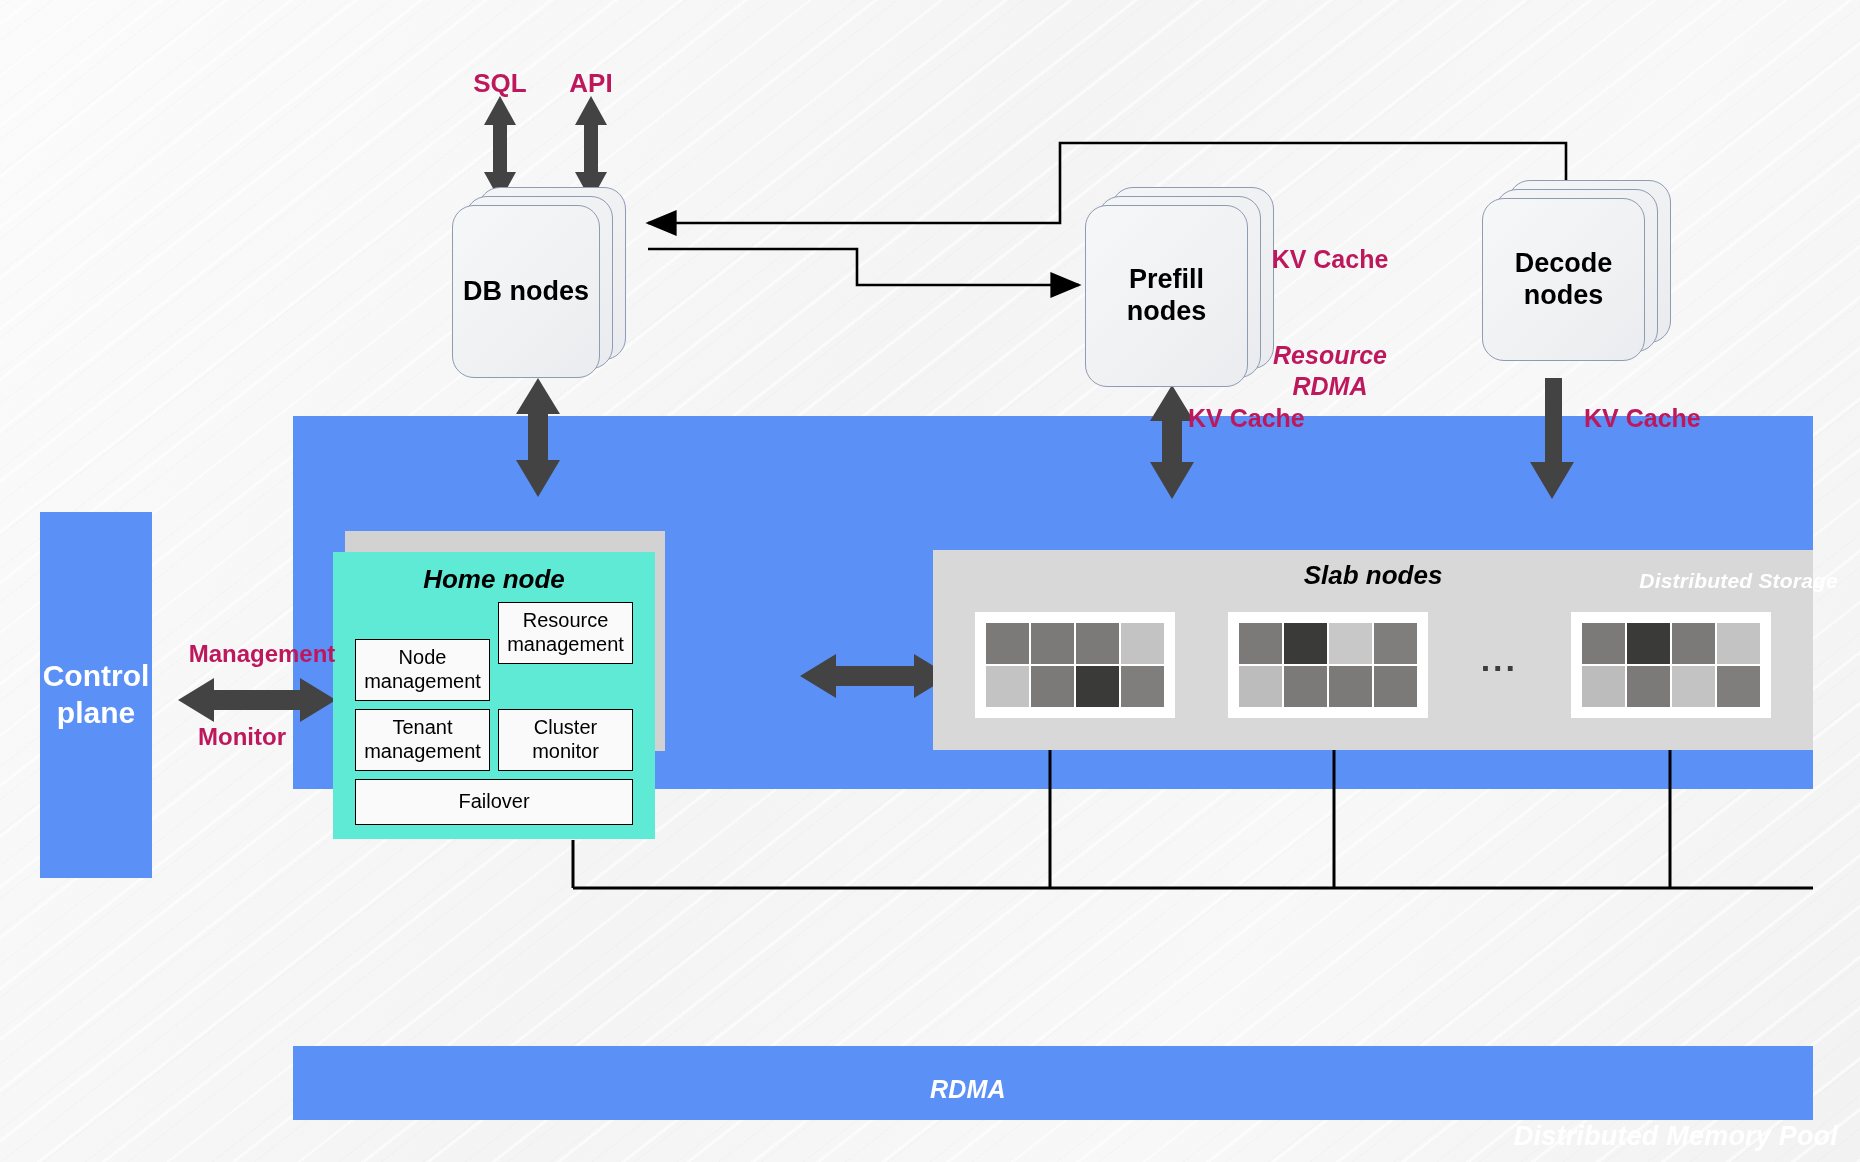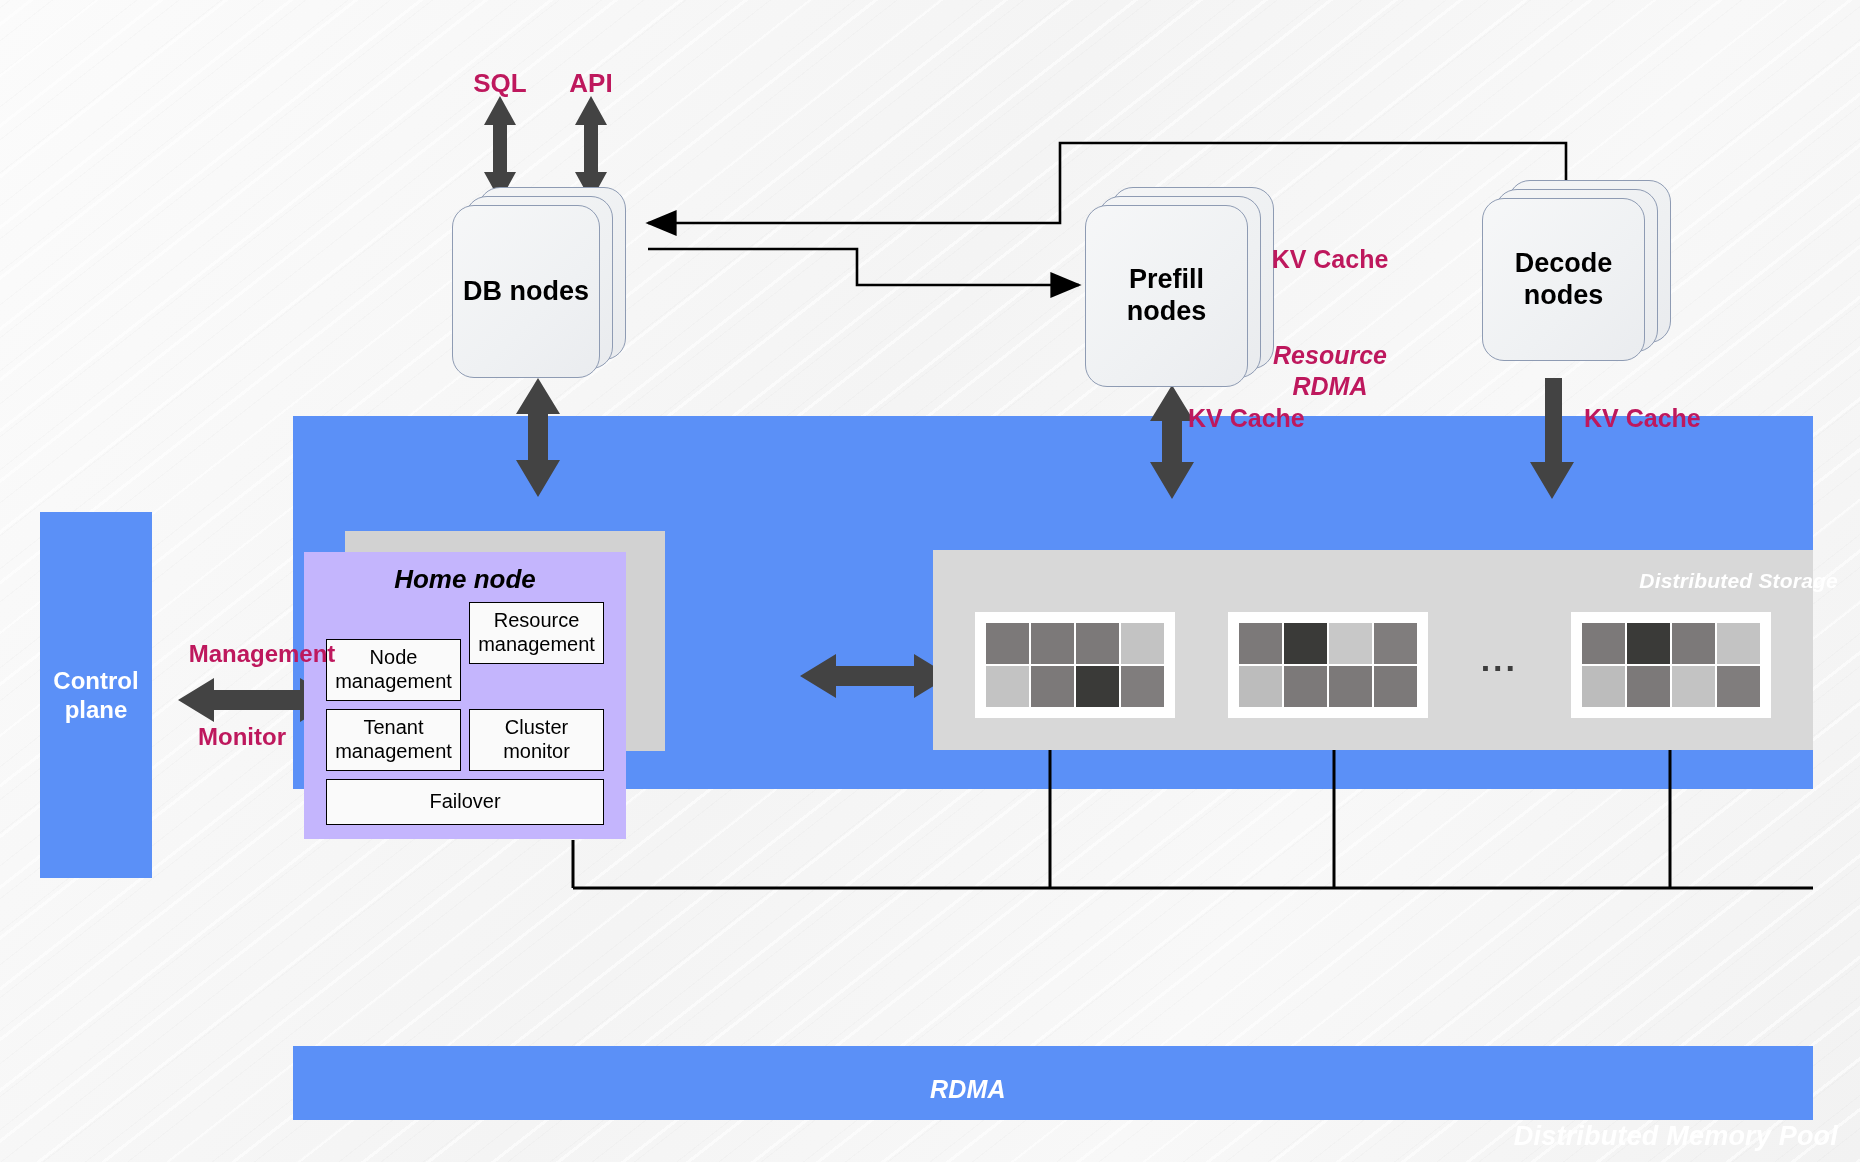--- a/index.html
+++ b/index.html
@@ -49,31 +49,31 @@
   .panel-label{
     position:absolute;z-index:7;color:#fff;font-weight:bold;font-style:italic;
     letter-spacing:.2px;
   }
 
   
   #control-plane{left:40px;top:512px;width:112px;height:366px;}
   #control-plane .cp-text{
     position:absolute;inset:0;display:flex;flex-direction:column;
     align-items:center;justify-content:center;
-    color:#fff;font-weight:bold;font-size:24px;line-height:1.22;text-align:center;
+    color:#fff;font-weight:bold;font-size:30px;line-height:1.22;text-align:center;
   }
 
   
   #home-shadow{
     position:absolute;left:345px;top:531px;width:320px;height:220px;
     background:#d2d2d2;z-index:4;
   }
   #home-node{
-    position:absolute;left:304px;top:552px;width:322px;height:287px;
-    background:#c4b5fd;z-index:5;
+    position:absolute;left:333px;top:552px;width:322px;height:287px;
+    background:#5eead4;z-index:5;
   }
   #home-node .hn-title{
     position:absolute;top:12px;left:0;width:100%;text-align:center;
     font-weight:bold;font-style:italic;font-size:26px;color:#000;
   }
   .hn-grid{
     position:absolute;left:22px;top:50px;width:278px;
     display:flex;flex-wrap:wrap;gap:8px;
   }
   .hn-box{
@@ -236,20 +236,21 @@
 management</div>
     <div class="hn-box half" style="white-space: pre-line;">Tenant
 management</div>
     <div class="hn-box half" style="white-space: pre-line;">Cluster
 monitor</div>
     <div class="hn-box full">Failover</div>
   </div>
 </div>
 
 <div id="slab-panel">
+  <div class="sl-title">Slab nodes</div>
   <div class="slab-row">
     <div class="slab-card">
       <div class="slab-grid" id="slab-grid-1">
           <div class="slab-cell" style="background: rgb(124, 121, 121);"></div>
           <div class="slab-cell" style="background: rgb(124, 121, 121);"></div>
           <div class="slab-cell" style="background: rgb(124, 121, 121);"></div>
           <div class="slab-cell" style="background: rgb(195, 195, 195);"></div>
           <div class="slab-cell" style="background: rgb(195, 195, 195);"></div>
           <div class="slab-cell" style="background: rgb(124, 121, 121);"></div>
           <div class="slab-cell" style="background: rgb(58, 58, 56);"></div>

